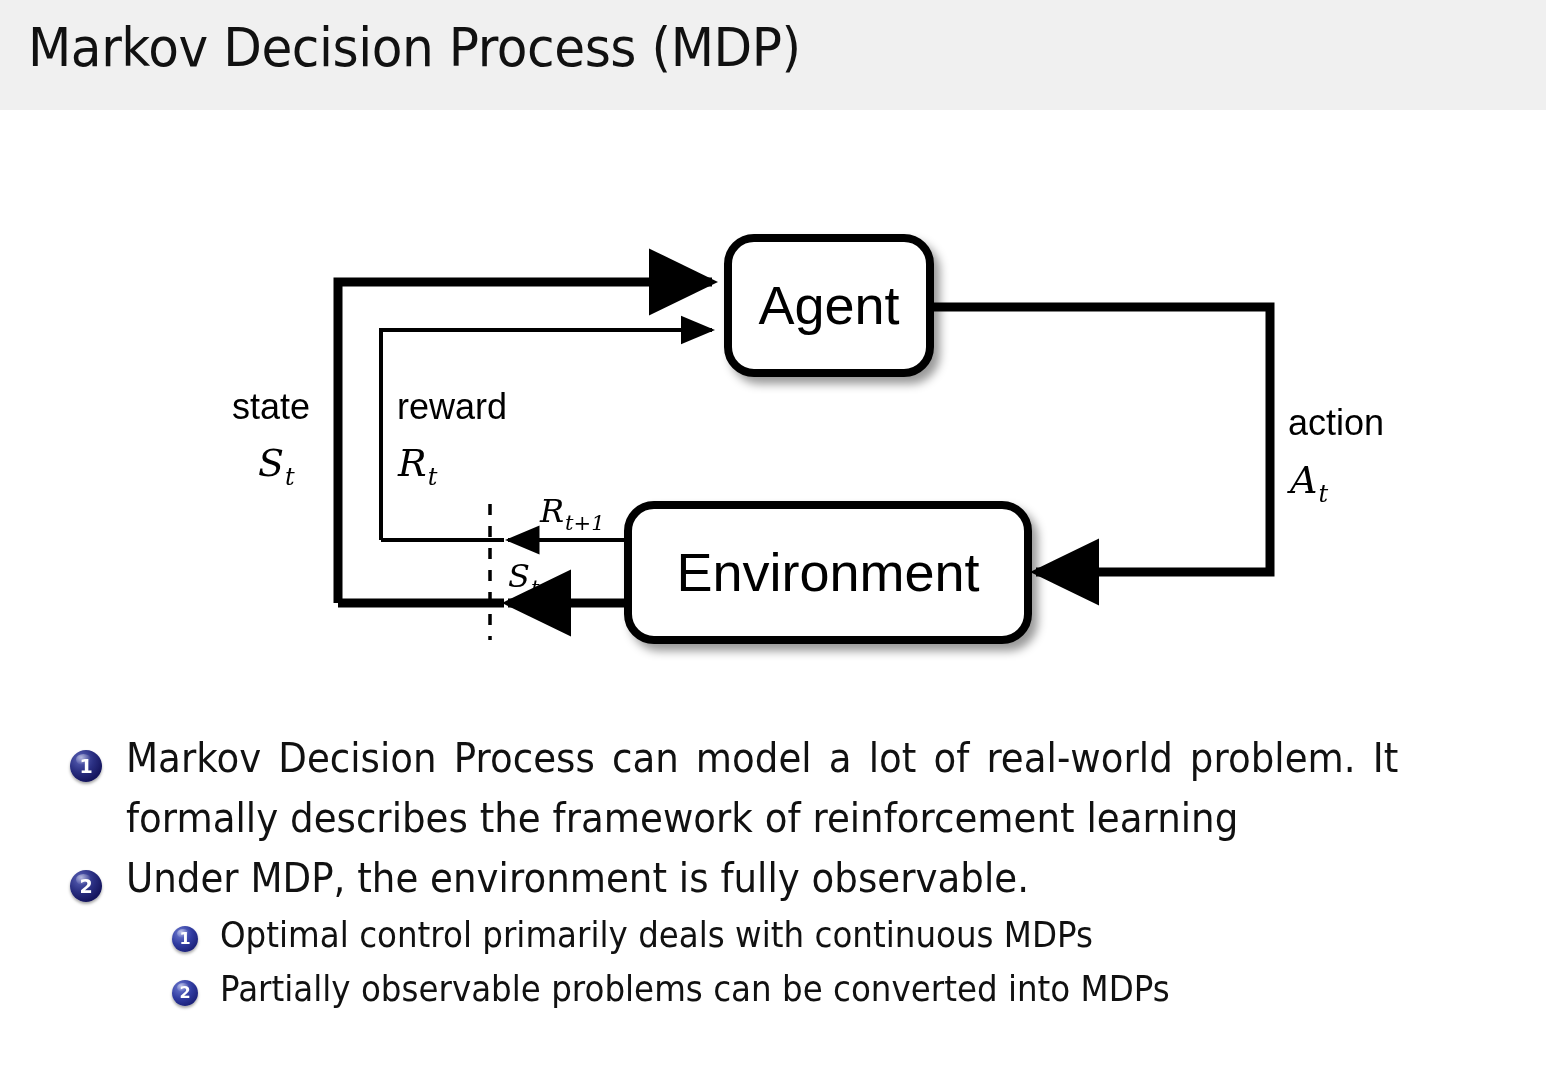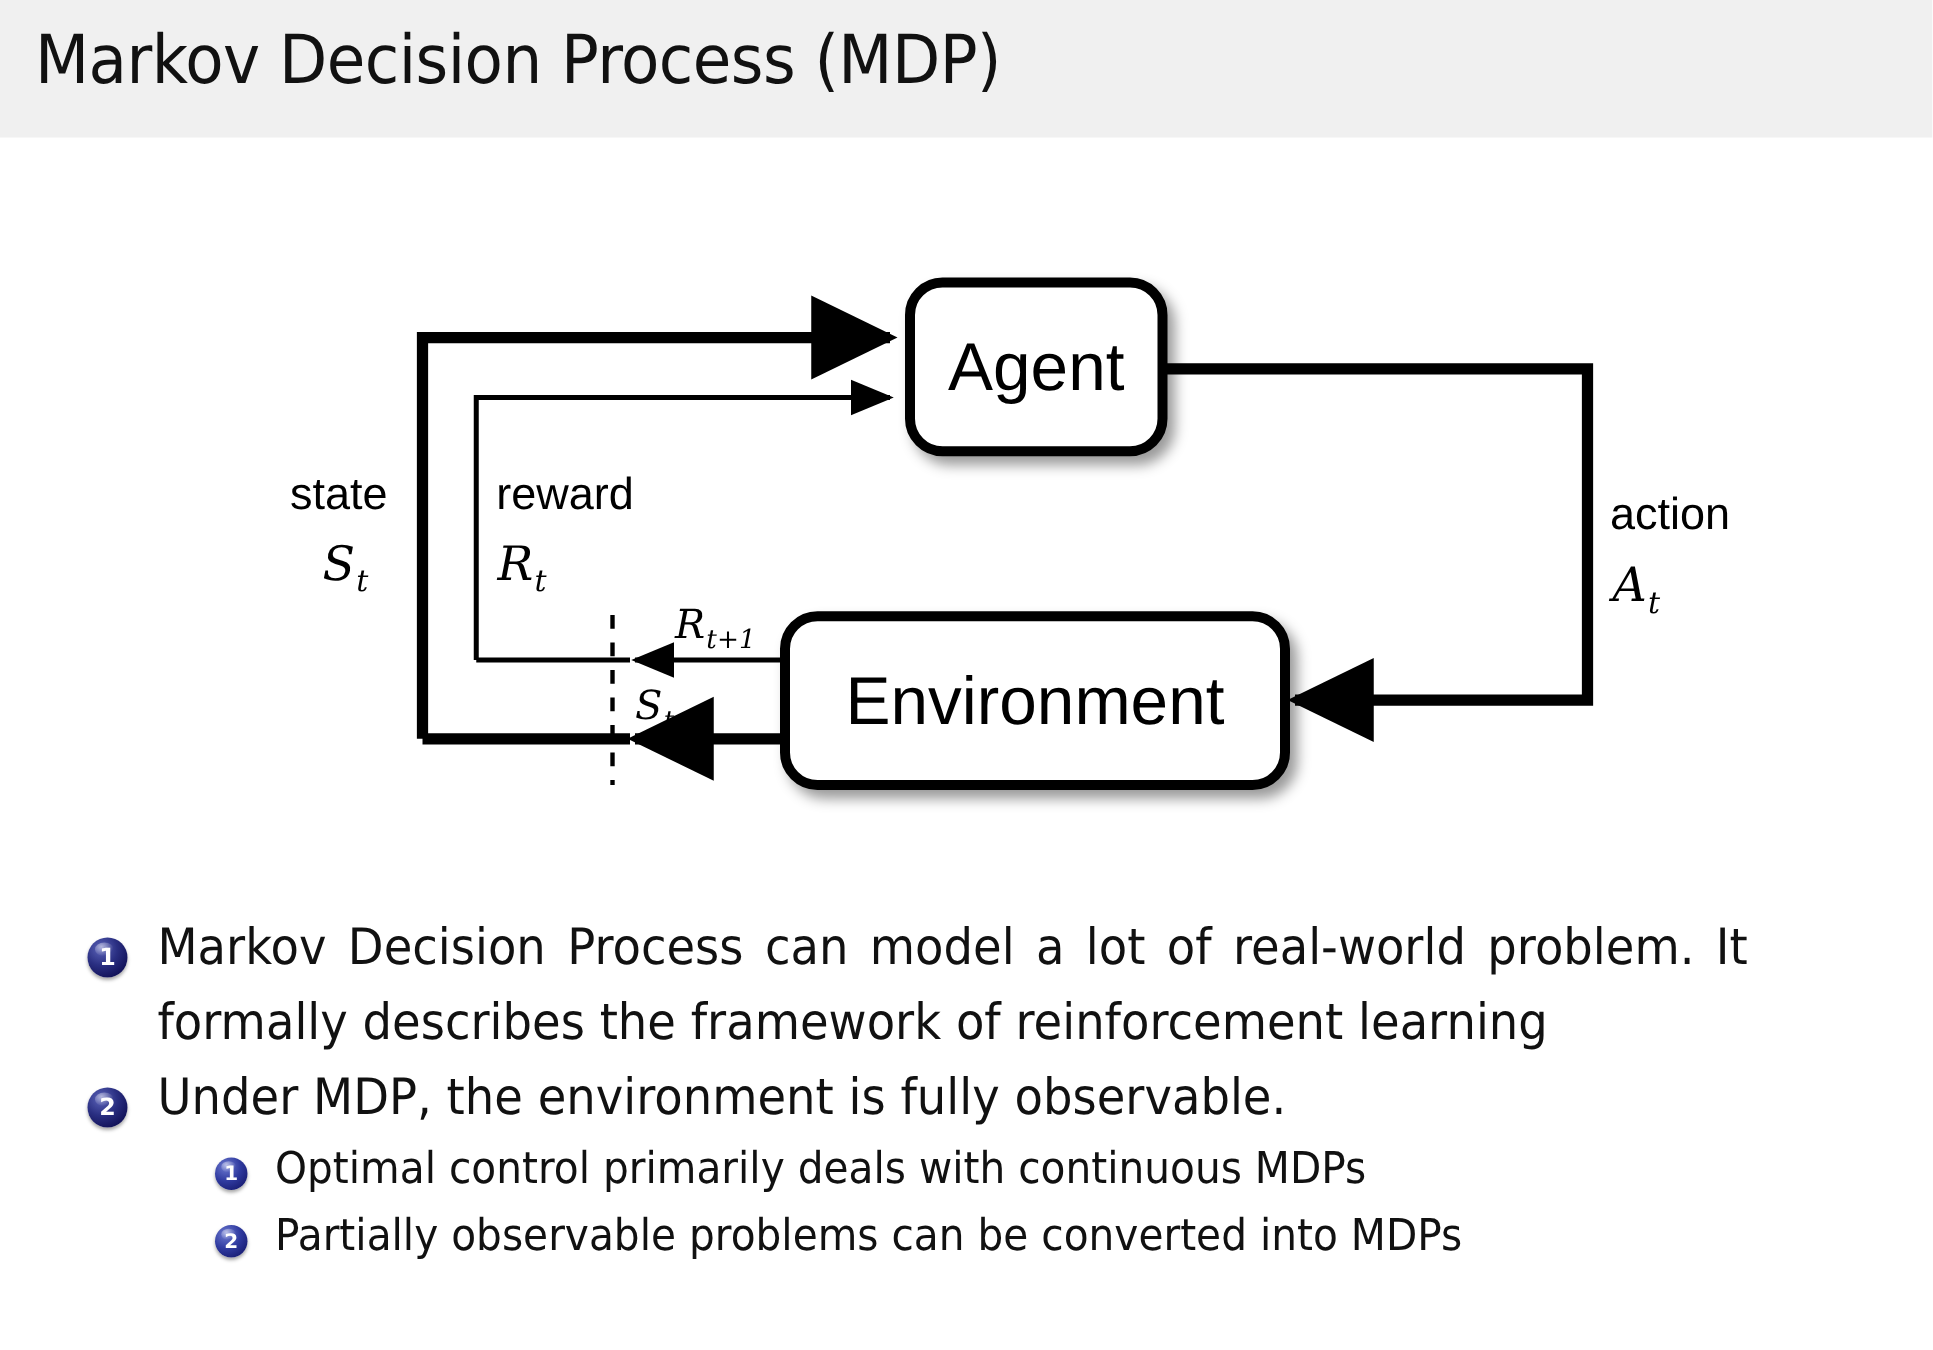--- a/index.html
+++ b/index.html
@@ -35,21 +35,21 @@
     color: #111111;
     white-space: nowrap;
     transform: scaleX(0.93);
     transform-origin: left top;
   }
 
   
   #diagram-wrap {
     position: absolute;
     left: 0;
-    top: 98px;
+    top: 110px;
     width: 1236px;
     height: 600px;
   }
   #diagram-svg {
     display: block;
     width: 1546px;
     height: 600px;
   }
   .dg-box-label {
     font-family: "Liberation Sans", sans-serif;

